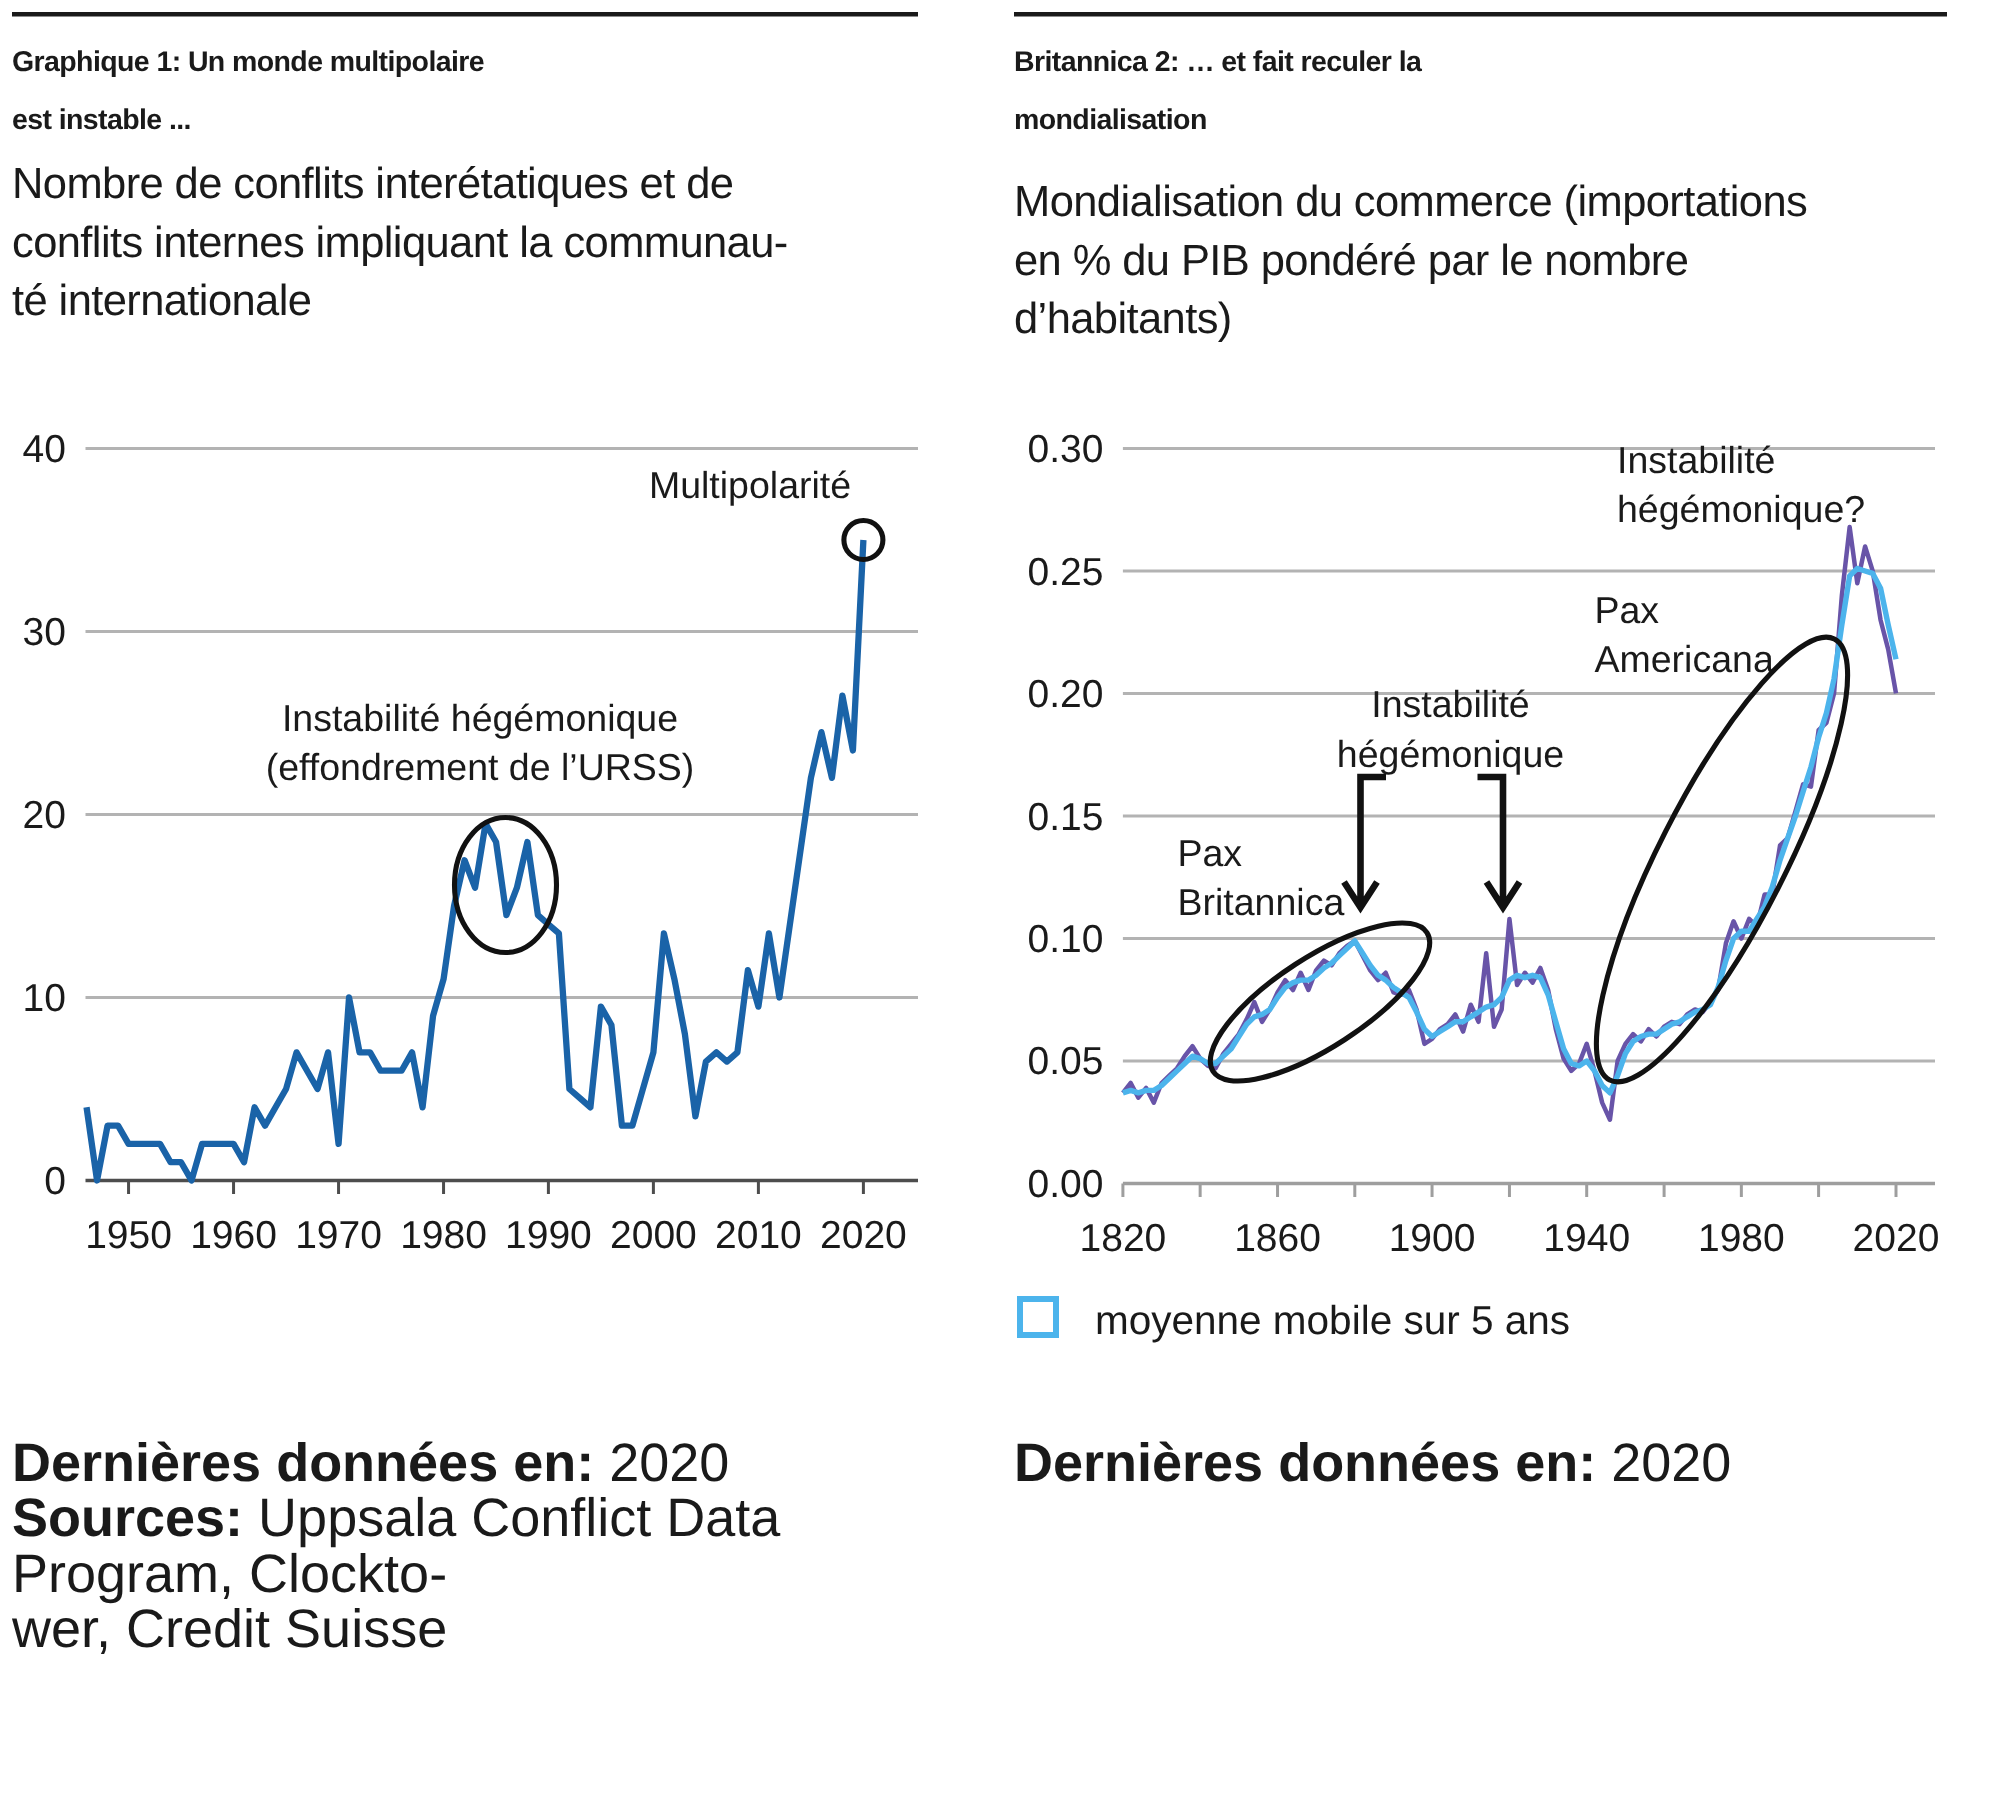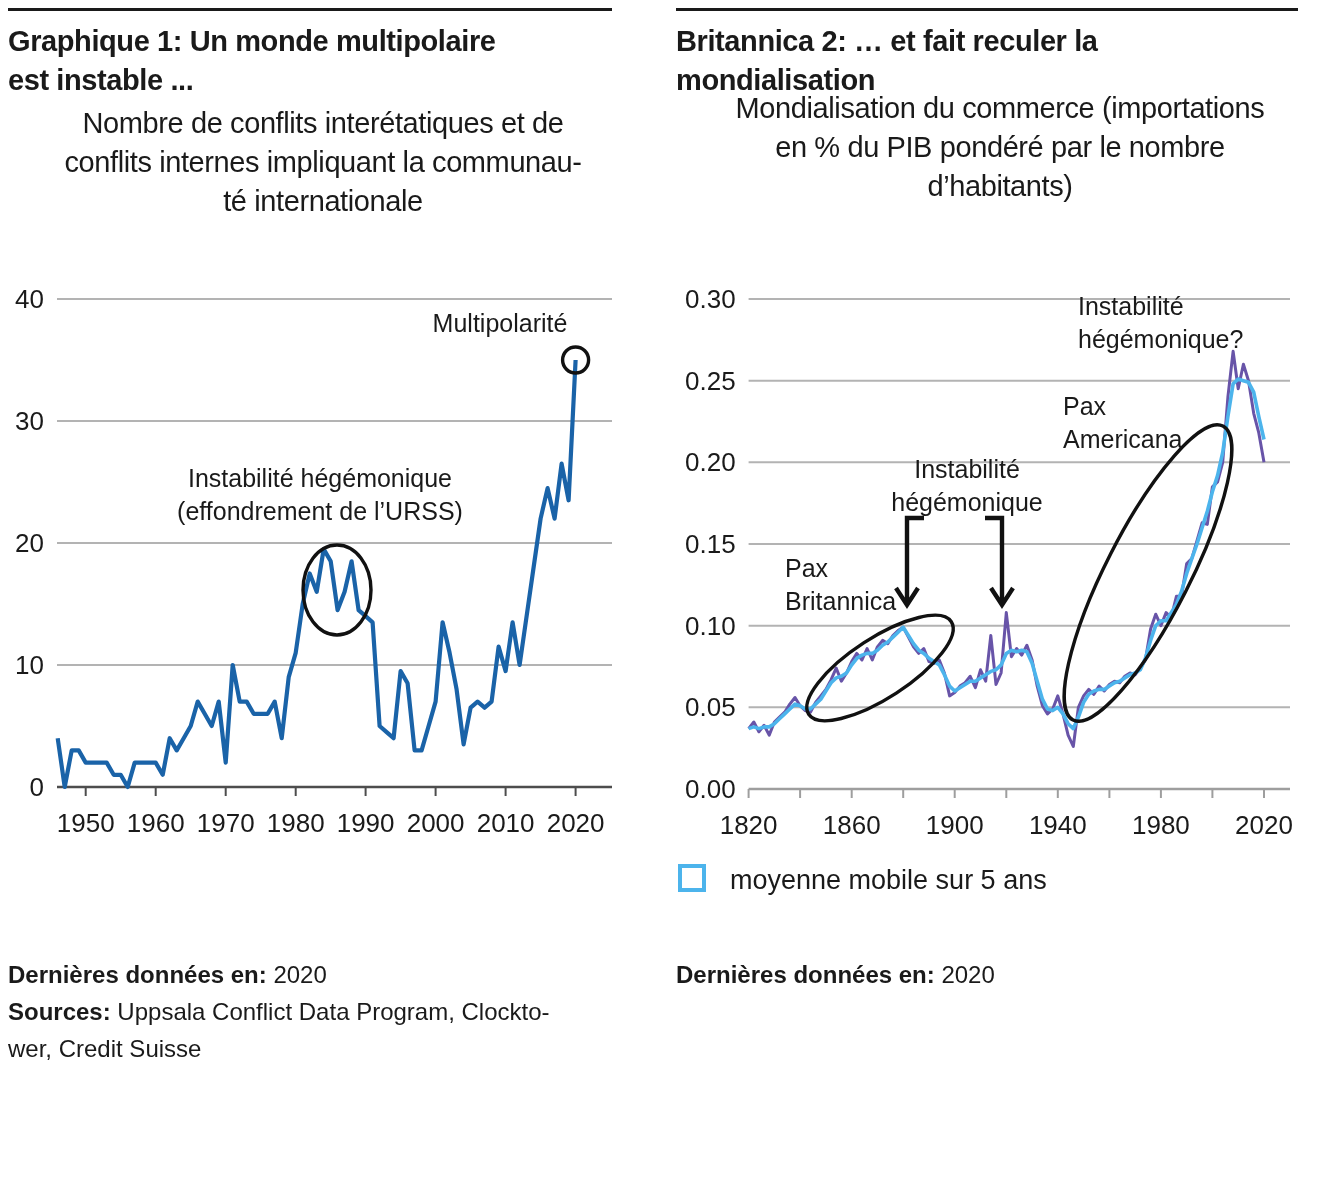--- a/index.html
+++ b/index.html
@@ -1,31 +1,31 @@
 <!DOCTYPE html>
 <html><head>
 <meta charset="utf-8">
 <style>
   html,body{margin:0;padding:0;background:#ffffff;}
   body{width:1326px;height:1200px;position:relative;overflow:hidden;
        font-family:"Liberation Sans", sans-serif;color:#1a1a1a;}
   .rule{position:absolute;height:3px;background:#1a1a1a;}
-  .title{position:absolute;font-size:29px;font-weight:bold;line-height:39px;
+  .title{position:absolute;font-size:19px;font-weight:bold;line-height:39px;
          letter-spacing:-0.4px;white-space:pre-line;}
   .subtitle{position:absolute;font-size:29px;line-height:39px;
-         letter-spacing:-0.4px;white-space:pre-line;text-align:center;}
+         letter-spacing:-0.4px;white-space:pre-line;}
   svg{position:absolute;}
   svg text{font-family:"Liberation Sans", sans-serif;fill:#1a1a1a;}
   svg .tick{font-size:26px;}
   svg .ann{font-size:25px;}
   .legend{position:absolute;left:678px;top:864px;font-size:27px;}
   .legend .swatch{display:inline-block;width:20px;height:20px;
       border:4px solid #4cb4ec;vertical-align:-3px;}
   .legend .lab{margin-left:24px;}
-  .footer{position:absolute;font-size:24px;line-height:37px;}
+  .footer{position:absolute;font-size:36px;line-height:37px;}
   .footer b{font-weight:bold;}
   .footer .src{white-space:pre-line;text-align:right;}
 </style>
 </head>
 <body>
 
 <div class="rule" style="left:8px;top:8px;width:604px;"></div>
 <div class="title" style="left:8px;top:22px;width:620px;">Graphique 1: Un monde multipolaire
 est instable ...</div>
 <div class="subtitle" style="left:8px;top:104px;width:630px;">Nombre de conflits interétatiques et de
@@ -73,21 +73,21 @@
 
 <div class="footer" style="left:8px;top:956px;width:625px;">
   <div><b>Dernières données en:</b><span> 2020</span></div>
   <div><b>Sources:</b><span class="src"> Uppsala Conflict Data Program, Clockto-
 wer, Credit Suisse</span></div>
 </div>
 
 <div class="rule" style="left:676px;top:8px;width:622px;"></div>
 <div class="title" style="left:676px;top:22px;width:640px;">Britannica 2: … et fait reculer la
 mondialisation</div>
-<div class="subtitle" style="left:676px;top:89px;width:648px;">Mondialisation du commerce (importations
+<div class="subtitle" style="left:676px;top:116px;width:648px;">Mondialisation du commerce (importations
 en % du PIB pondéré par le nombre
 d’habitants)</div>
 <svg id="svg-chart2" style="left:663px;top:285px;" width="663" height="575" viewBox="0 0 663 575">
     <g>
       <line x1="85.6" y1="422.3" x2="627" y2="422.3" stroke="#b3b3b3" stroke-width="2"></line>
       <line x1="85.6" y1="340.7" x2="627" y2="340.7" stroke="#b3b3b3" stroke-width="2"></line>
       <line x1="85.6" y1="259.0" x2="627" y2="259.0" stroke="#b3b3b3" stroke-width="2"></line>
       <line x1="85.6" y1="177.3" x2="627" y2="177.3" stroke="#b3b3b3" stroke-width="2"></line>
       <line x1="85.6" y1="95.7" x2="627" y2="95.7" stroke="#b3b3b3" stroke-width="2"></line>
       <line x1="85.6" y1="14.0" x2="627" y2="14.0" stroke="#b3b3b3" stroke-width="2"></line>

